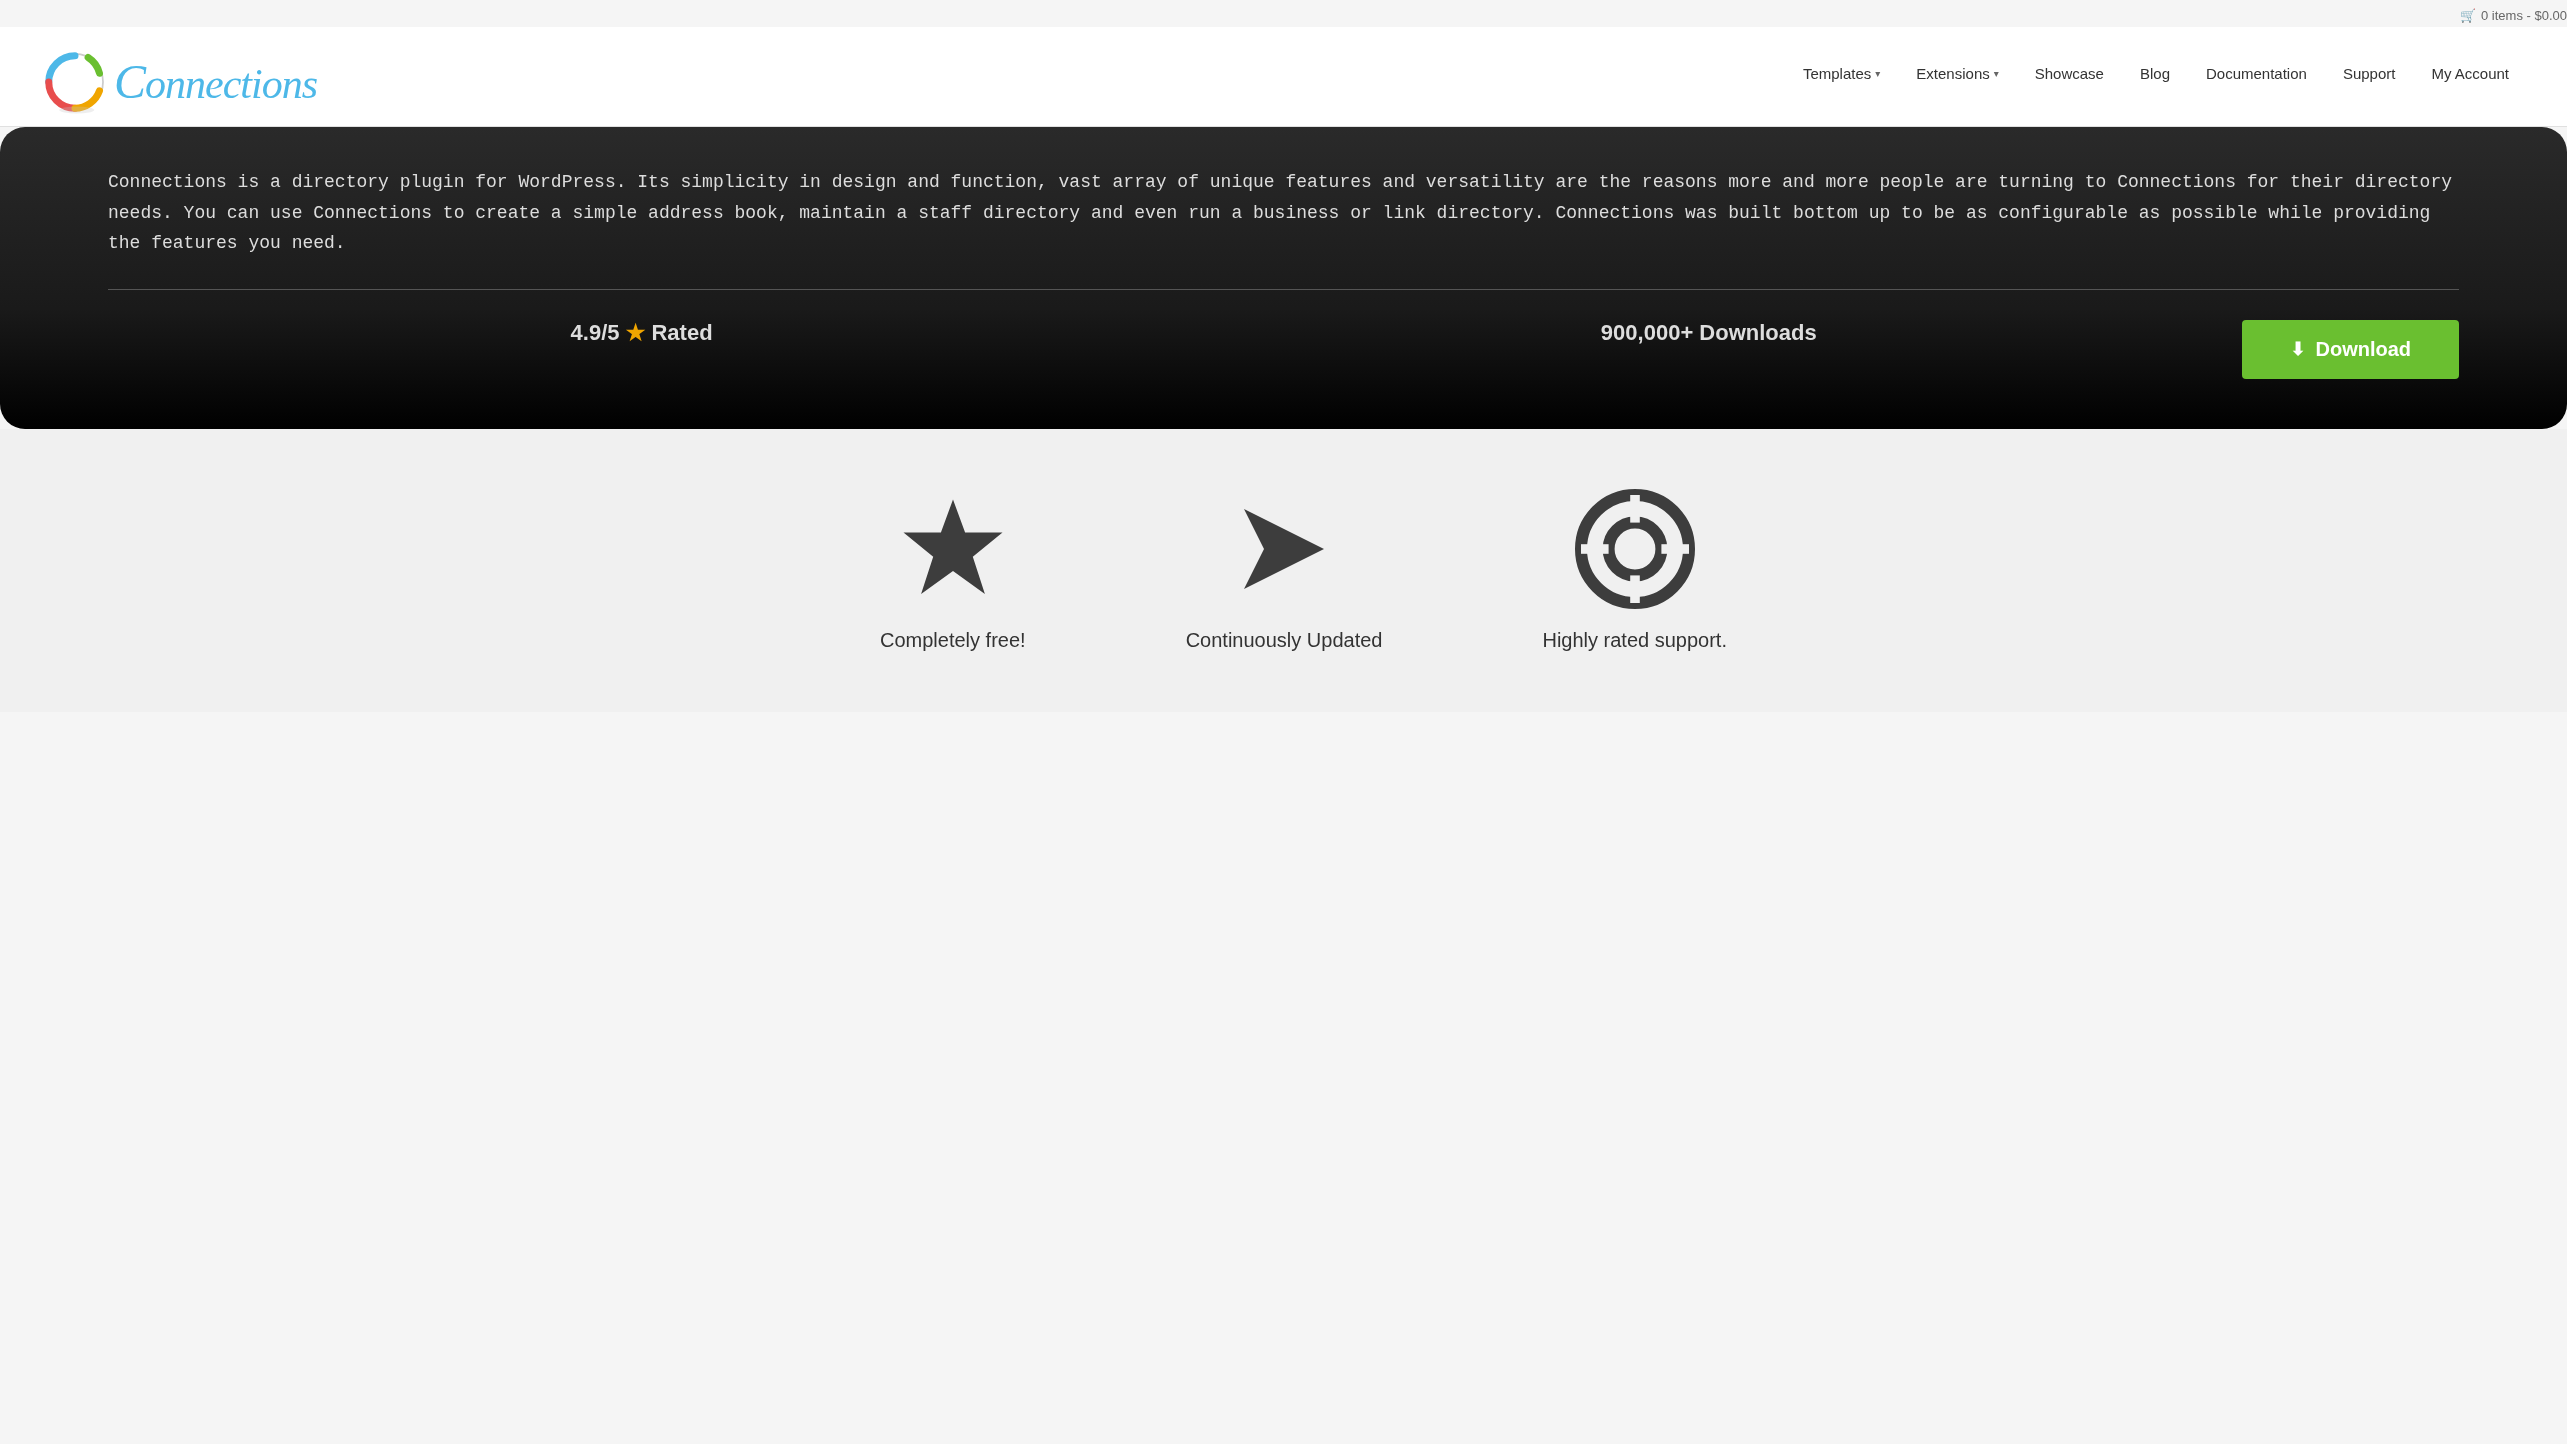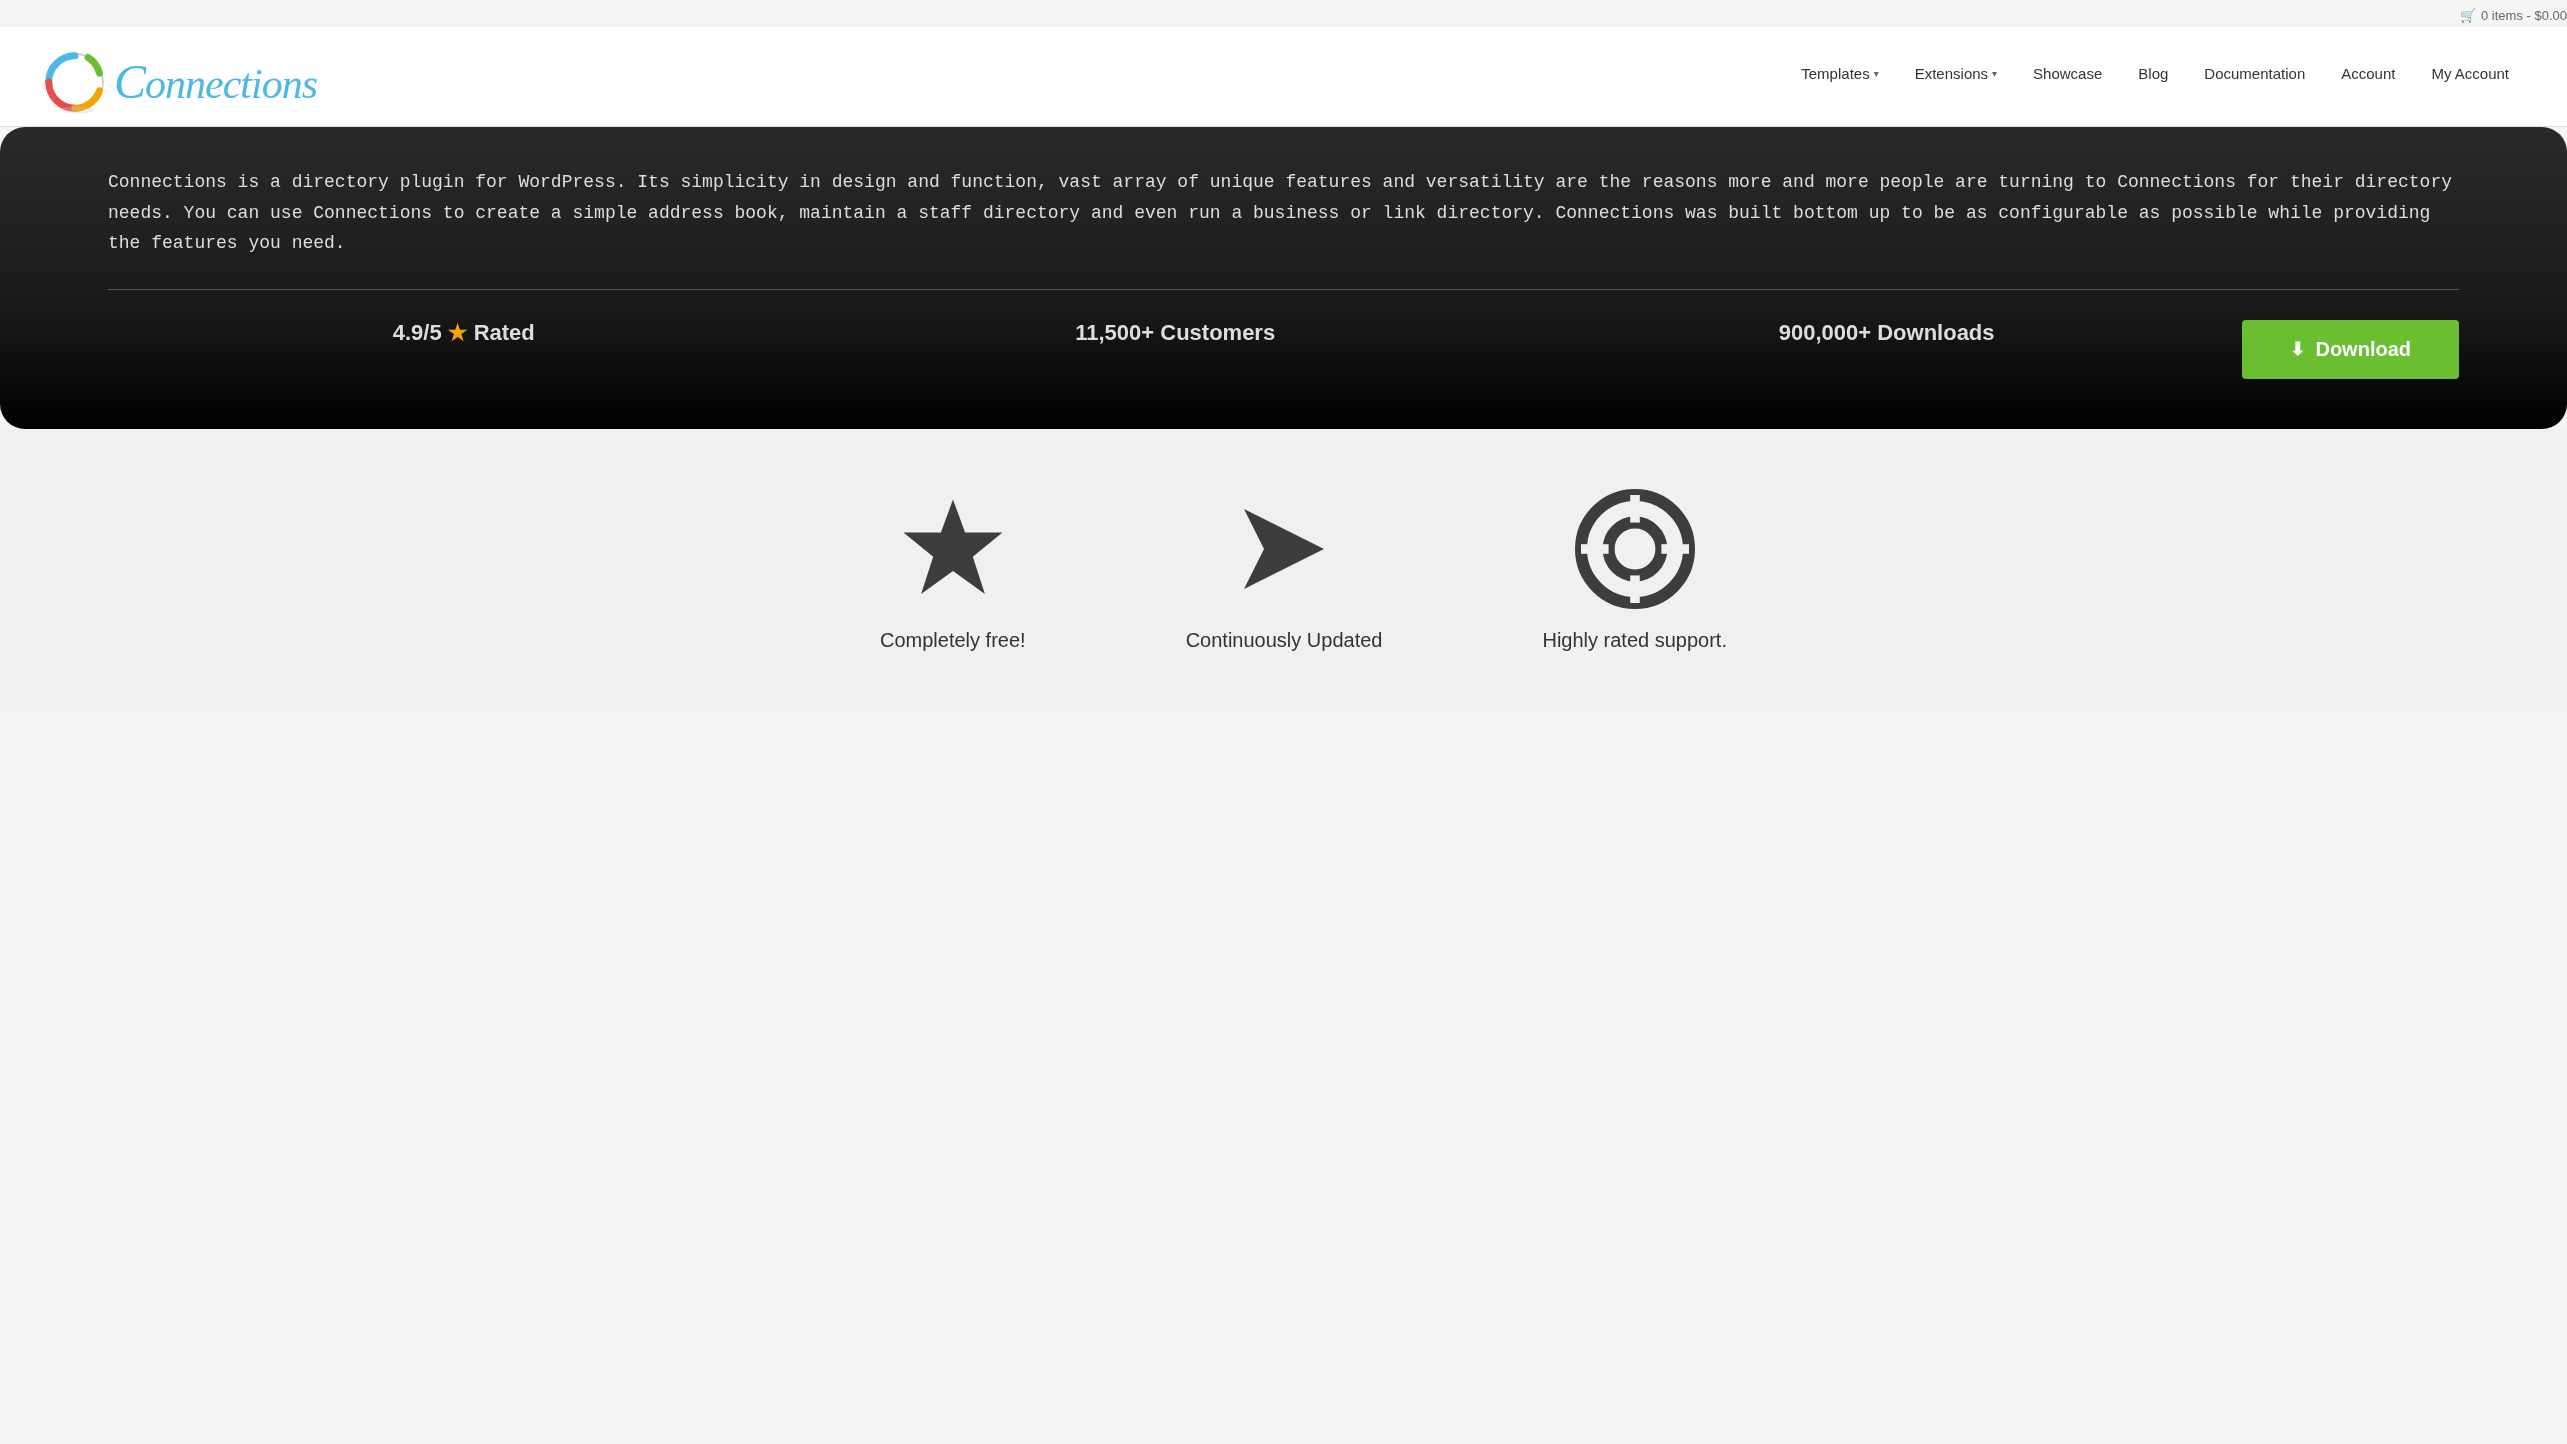--- a/index.html
+++ b/index.html
@@ -192,44 +192,40 @@
         <a class="nav-item">
           <span>Showcase</span>
         </a>
         <a class="nav-item">
           <span>Blog</span>
         </a>
         <a class="nav-item">
           <span>Documentation</span>
         </a>
         <a class="nav-item">
-          <span>Account</span>
+          <span>Support</span>
         </a>
         <a class="nav-item">
           <span>My Account</span>
         </a>
       </nav>
     </div>
   </div>
 </div>
 
 <div class="hero">
   <p class="hero-text">Connections is a directory plugin for WordPress. Its simplicity in design and function, vast array of unique features and versatility are the reasons more and more people are turning to Connections for their directory needs. You can use Connections to create a simple address book, maintain a staff directory and even run a business or link directory. Connections was built bottom up to be as configurable as possible while providing the features you need.</p>
   <hr class="hero-divider">
   <div class="hero-stats">
     <div class="stat-item">
       <span>4.9/5</span>
       <span class="star">★</span>
       <span>Rated</span>
     </div>
     <div class="stat-item">
-      <span>11,500+</span>
-      <span>Customers</span>
-    </div>
-    <div class="stat-item">
       <span>900,000+</span>
       <span>Downloads</span>
     </div>
     <button class="download-btn">
       <span class="download-icon">⬇</span>
       <span>Download</span>
     </button>
   </div>
 </div>
 

